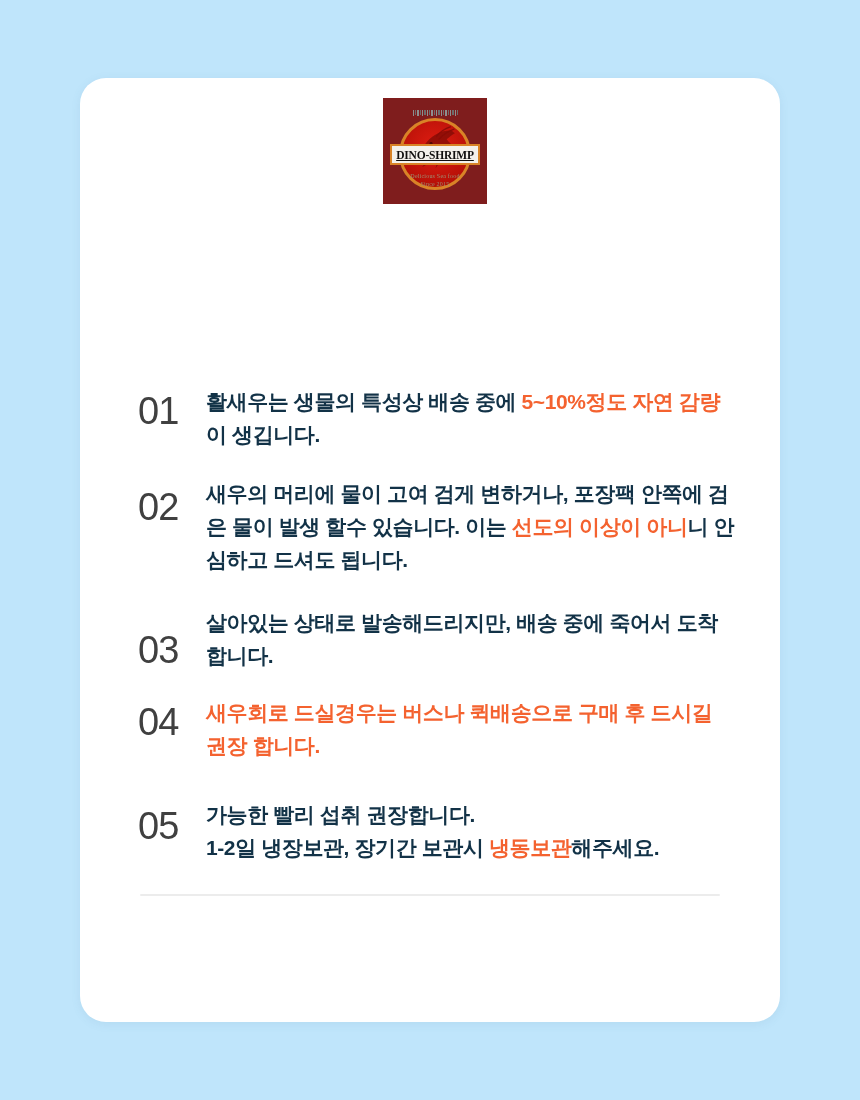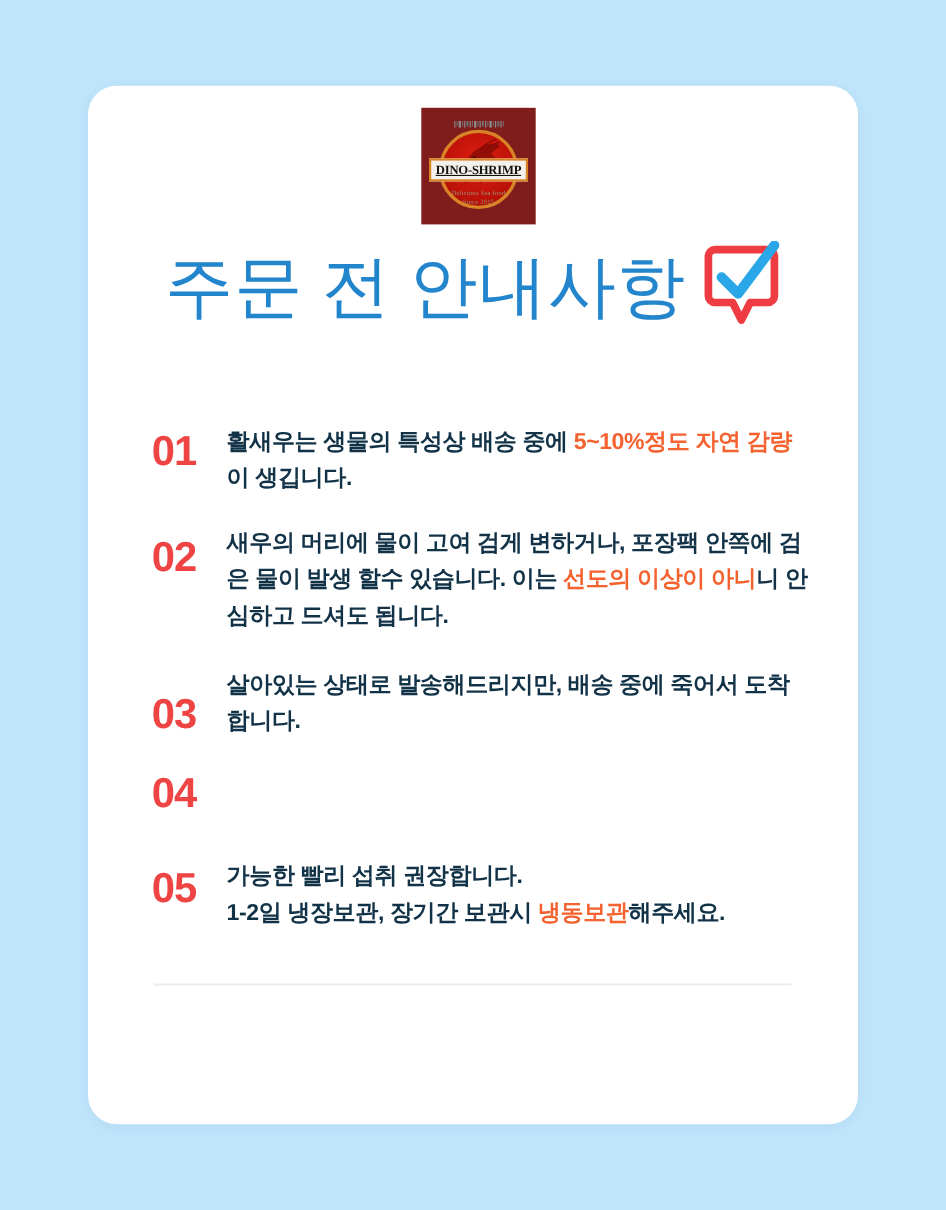--- a/index.html
+++ b/index.html
@@ -158,23 +158,23 @@
   .notice-item {
     display: flex;
     align-items: flex-start;
     margin-bottom: 22px;
   }
   .notice-item:last-child { margin-bottom: 0; }
 
   .notice-num {
     flex: none;
     width: 68px;
-    color: #ef4444;
+    color: #404040;
     font-size: 38px;
-    font-weight: bold;
+    font-weight: normal;
     line-height: 44px;
     letter-spacing: -1px;
   }
   .notice-body {
     flex: 1;
     color: #123247;
     font-size: 21px;
     font-weight: bold;
     line-height: 33px;
     letter-spacing: -0.4px;
@@ -242,27 +242,20 @@
         <div class="logo-banner">
           <span>DINO-SHRIMP</span>
         </div>
         <div class="logo-tagline">
           <div>Delicious Sea food</div>
           <div>Since 2015</div>
         </div>
       </div>
     </div>
 
-    <div class="title-row">
-      <div class="title-text">주문 전 안내사항</div>
-      <svg class="check-badge" viewBox="0 0 72 80">
-        <path d="M12 8 H60 A6 6 0 0 1 66 14 V50 A6 6 0 0 1 60 56 H44 L36 72 L28 56 H12 A6 6 0 0 1 6 50 V14 A6 6 0 0 1 12 8 Z" fill="none" stroke="#ef3b42" stroke-width="7" stroke-linejoin="round"></path>
-        <path d="M18 33 L33 48 L66 4" fill="none" stroke="#29a7e8" stroke-width="9" stroke-linecap="round" stroke-linejoin="round"></path>
-      </svg>
-    </div>
 
     <div class="notice-list">
 
       <div class="notice-item item-gap-1">
         <div class="notice-num num-pad-1">01</div>
         <div class="notice-body">
           <span>활새우는 생물의 특성상 배송 중에 </span><span class="hl">5~10%정도 자연 감량</span><span>이 생깁니다.</span>
         </div>
       </div>
 
@@ -275,20 +268,23 @@
 
       <div class="notice-item item-gap-3">
         <div class="notice-num num-pad-3">03</div>
         <div class="notice-body">
           <span>살아있는 상태로 발송해드리지만, 배송 중에 죽어서 도착 합니다.</span>
         </div>
       </div>
 
       <div class="notice-item item-gap-4">
         <div class="notice-num num-pad-4">04</div>
+        <div class="notice-body">
+          <span class="hl">새우회로 드실경우는 버스나 퀵배송으로 구매 후 드시길 권장 합니다.</span>
+        </div>
       </div>
 
       <div class="notice-item">
         <div class="notice-num num-pad-5">05</div>
         <div class="notice-body">
           <span>가능한 빨리 섭취 권장합니다.</span><br><span>1-2일 냉장보관, 장기간 보관시 </span><span class="hl">냉동보관</span><span>해주세요.</span>
         </div>
       </div>
 
     </div>

